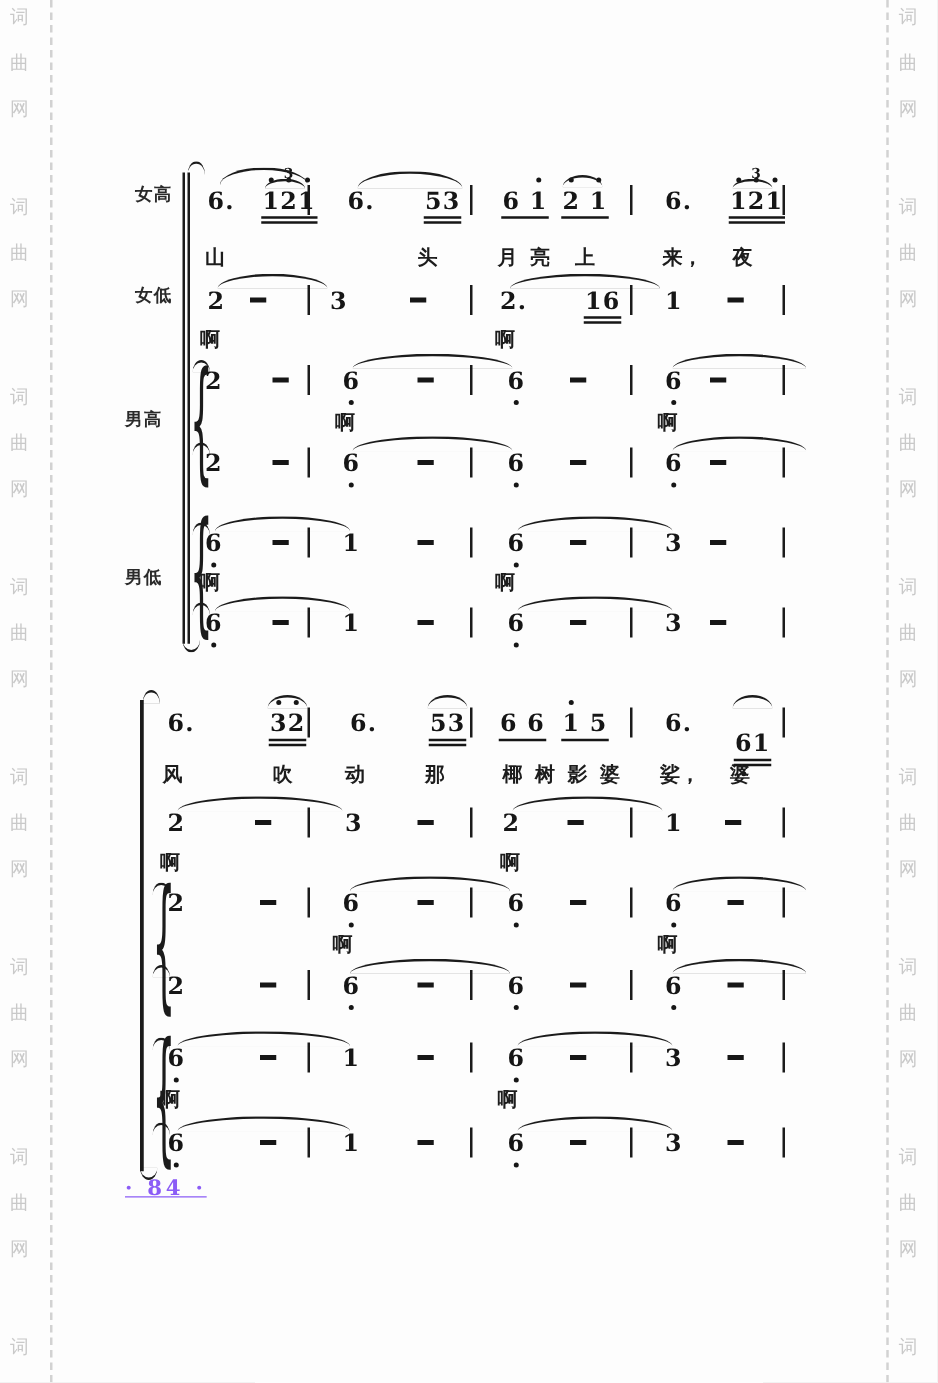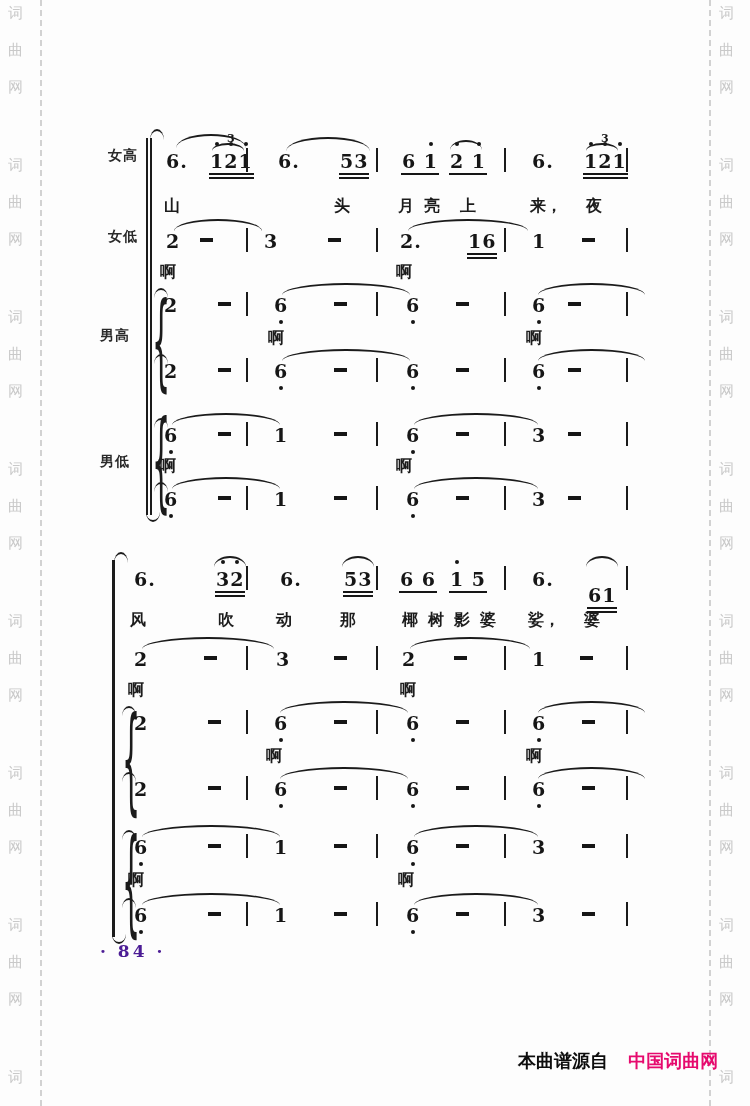--- a/index.html
+++ b/index.html
@@ -18,21 +18,21 @@
   .trip{position:absolute;left:50%;top:-18px;transform:translateX(-50%);
         font:700 11px "DejaVu Serif",serif;font-style:normal;color:#161616;}
   .bar{position:absolute;width:2px;height:24px;background:#1b1b1b;}
   .dash{position:absolute;width:13px;height:4px;background:#161616;}
   .arc{position:absolute;border-top:2px solid #1b1b1b;
        border-radius:50% 50% 0 0 / 100% 100% 0 0;}
   .arc.flip{border-top:none;border-bottom:2px solid #1b1b1b;
        border-radius:0 0 50% 50% / 0 0 100% 100%;}
   .lyr{position:absolute;font:700 16px "DejaVu Sans",sans-serif;color:#1c1c1c;}
   .pagenum{position:absolute;left:100px;top:941px;font:700 17px "DejaVu Serif",serif;
-           color:#4c1d95;letter-spacing:3px;}
+           color:#8b5cf6;letter-spacing:3px;text-decoration:underline;}
   .footer{position:absolute;left:518px;top:1049px;font:700 18px "DejaVu Sans",sans-serif;color:#0d0d0d;}
   .footer .brand{margin-left:14px;color:#e60a6e;}
 </style>
 </head>
 <body>
 
 <div id="page">
   <div class="wm-dash" style="left:40px"></div>
   <div class="wm-dash" style="left:709px"></div>
   <div id="score">
@@ -299,17 +299,13 @@
       <div class="wm" style="left: 719px; top: 686px; color: rgb(201, 201, 201);">网</div>
       <div class="wm" style="left: 719px; top: 764px; color: rgb(201, 201, 201);">词</div>
       <div class="wm" style="left: 719px; top: 801px; color: rgb(201, 201, 201);">曲</div>
       <div class="wm" style="left: 719px; top: 838px; color: rgb(201, 201, 201);">网</div>
       <div class="wm" style="left: 719px; top: 916px; color: rgb(201, 201, 201);">词</div>
       <div class="wm" style="left: 719px; top: 953px; color: rgb(201, 201, 201);">曲</div>
       <div class="wm" style="left: 719px; top: 990px; color: rgb(201, 201, 201);">网</div>
       <div class="wm" style="left: 719px; top: 1068px; color: rgb(201, 201, 201);">词</div>
     </div>
   <div class="pagenum">· 84 ·</div>
-  <div class="footer">
-    <span>本曲谱源自</span>
-    <span class="brand" style="color: rgb(230, 10, 110);">中国词曲网</span>
-  </div>
 </div>
 
 </body></html>

